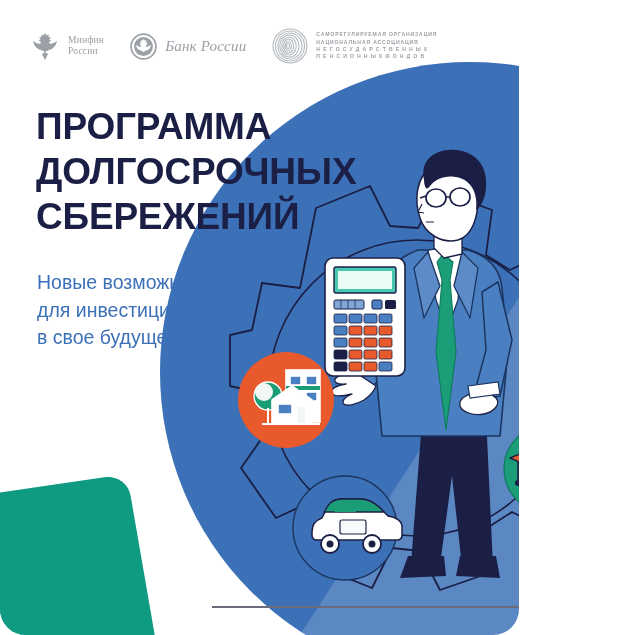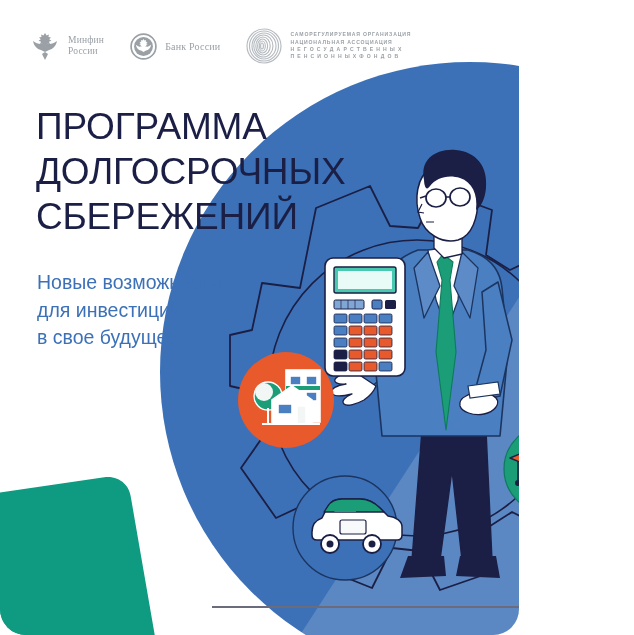--- a/index.html
+++ b/index.html
@@ -46,41 +46,42 @@
   }
   .logo-text {
     color: #9aa0a6;
     font-family: "Liberation Serif", serif;
     font-size: 9.5px;
     line-height: 11px;
     letter-spacing: .2px;
     white-space: pre-line;
   }
   .logo-text.big {
-    font-size: 10px;
+    font-size: 15px;
     line-height: 15px;
+    font-style: italic;
   }
   .logo-text.tiny {
     font-family: "Liberation Sans", sans-serif;
     font-size: 5.1px;
     line-height: 7.4px;
     letter-spacing: .85px;
     font-weight: bold;
     color: #9aa0a6;
   }
   
   .headline {
     position: absolute;
     left: 36px;
     top: 104px;
     z-index: 30;
     color: #1b1f45;
     font-size: 37px;
     line-height: 45px;
-    font-weight: normal;
+    font-weight: bold;
     letter-spacing: -0.2px;
     white-space: pre-line;
   }
   .subhead {
     position: absolute;
     left: 37px;
     top: 269px;
     z-index: 30;
     color: #3c71b8;
     font-size: 19.5px;

